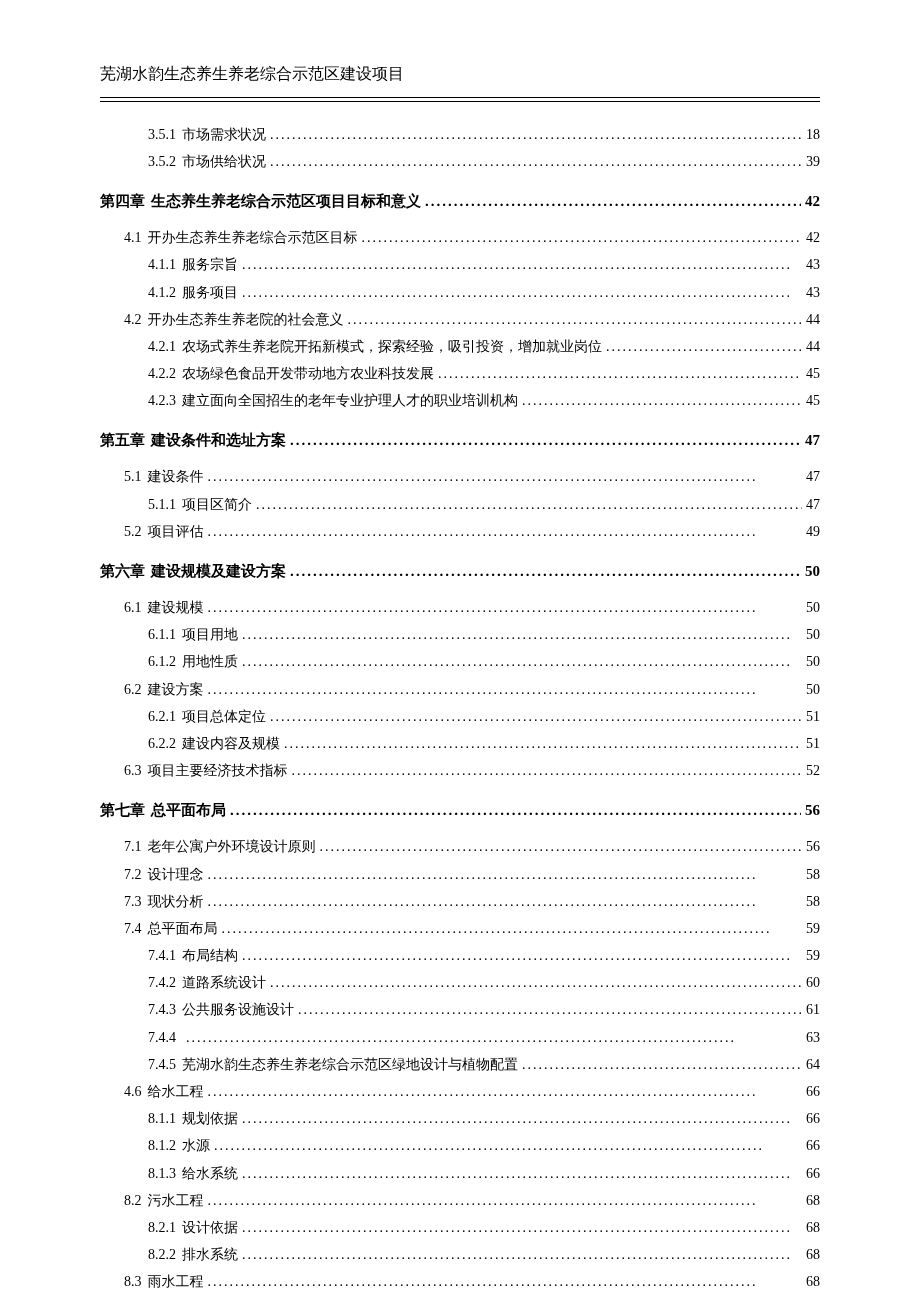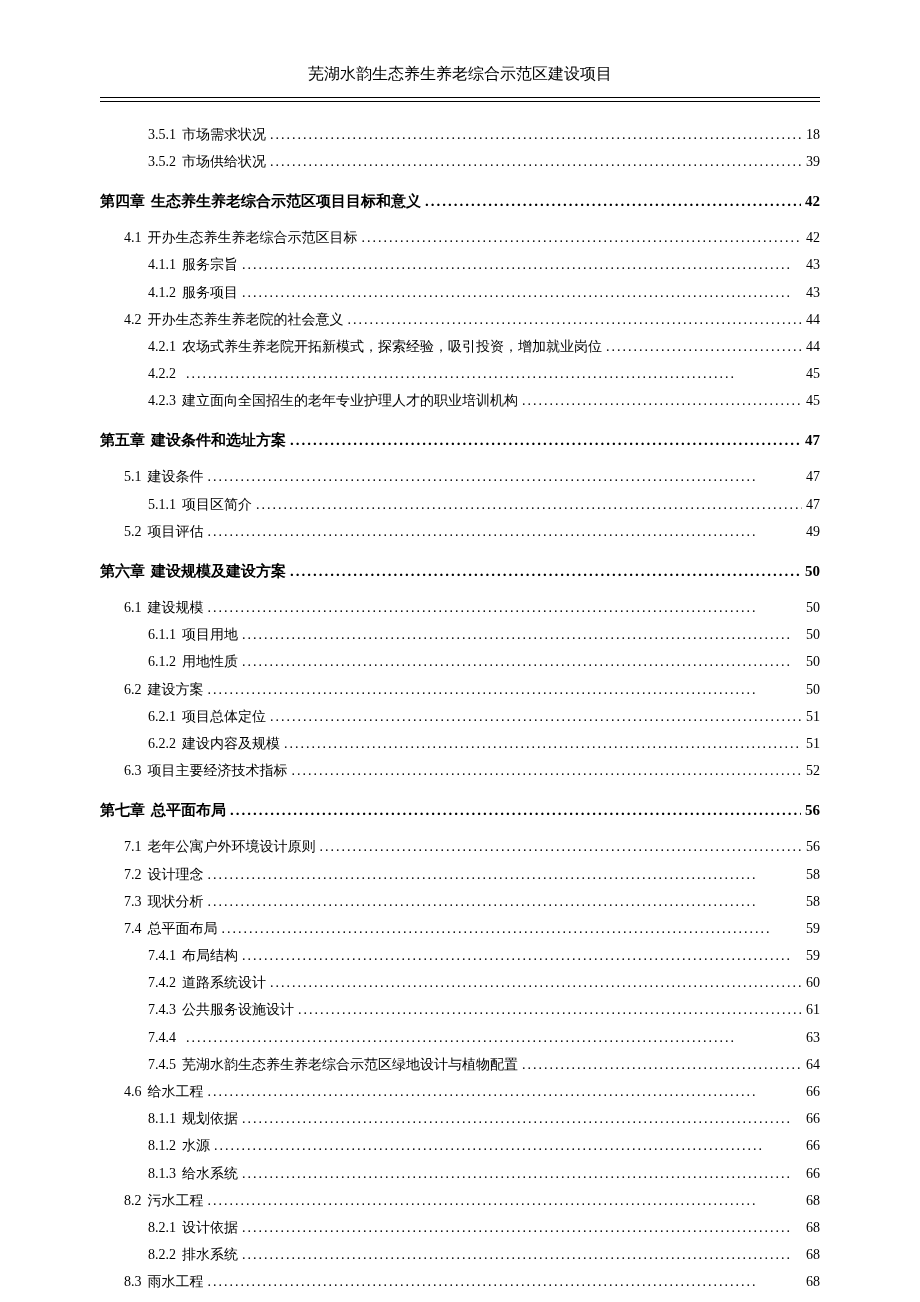--- a/index.html
+++ b/index.html
@@ -7,21 +7,21 @@
       font-family: "SimSun", "宋体", serif;
       font-size: 14px;
       color: #000;
       background: #fff;
       width: 920px;
       margin: 0 auto;
       padding: 60px 100px 40px 100px;
       line-height: 1.8;
     }
     .header {
-      text-align: center;
+      text-align: left;
       font-size: 16px;
       margin-bottom: 8px;
       padding-right: 0;
     }
     .header-line {
       border-bottom: 1.5px solid #000;
       margin-bottom: 3px;
     }
     .header-line2 {
       border-bottom: 0.5px solid #000;
@@ -122,20 +122,21 @@
       <span class="toc-page">44</span>
     </div>
     <div class="toc-row level-2">
       <span class="toc-num">4.2.1</span>
       <span class="toc-text">农场式养生养老院开拓新模式，探索经验，吸引投资，增加就业岗位</span>
       <span class="toc-dots">....................................................................................................</span>
       <span class="toc-page">44</span>
     </div>
     <div class="toc-row level-2">
       <span class="toc-num">4.2.2</span>
+      <span class="toc-text">农场绿色食品开发带动地方农业科技发展</span>
       <span class="toc-dots">....................................................................................................</span>
       <span class="toc-page">45</span>
     </div>
     <div class="toc-row level-2">
       <span class="toc-num">4.2.3</span>
       <span class="toc-text">建立面向全国招生的老年专业护理人才的职业培训机构</span>
       <span class="toc-dots">....................................................................................................</span>
       <span class="toc-page">45</span>
     </div>
     <div class="toc-row level-chapter">

